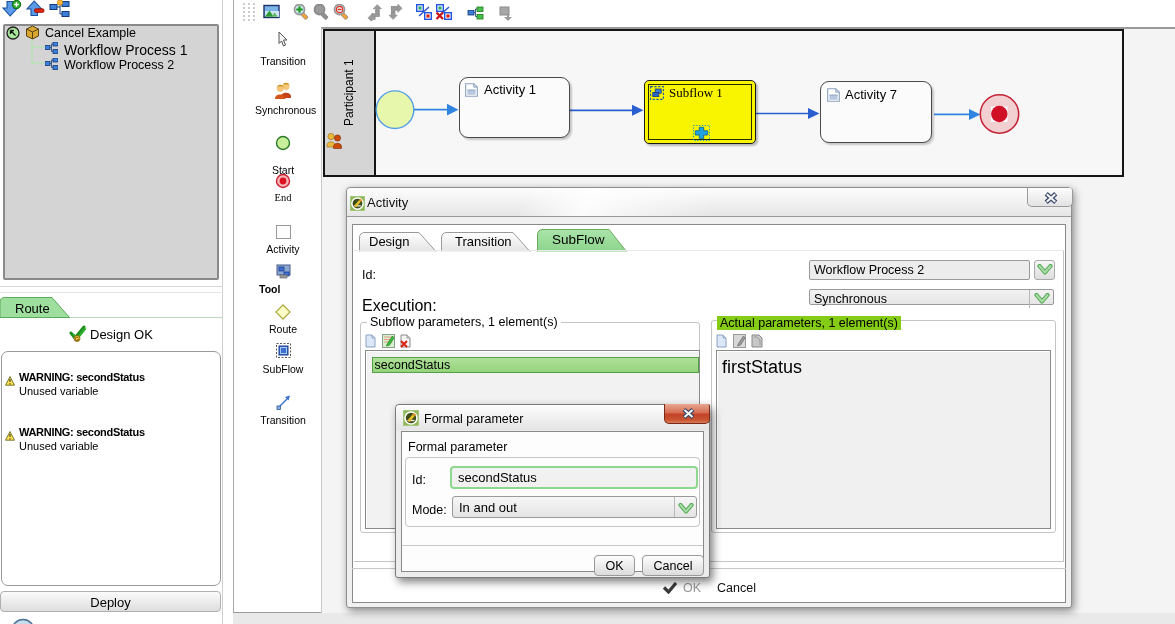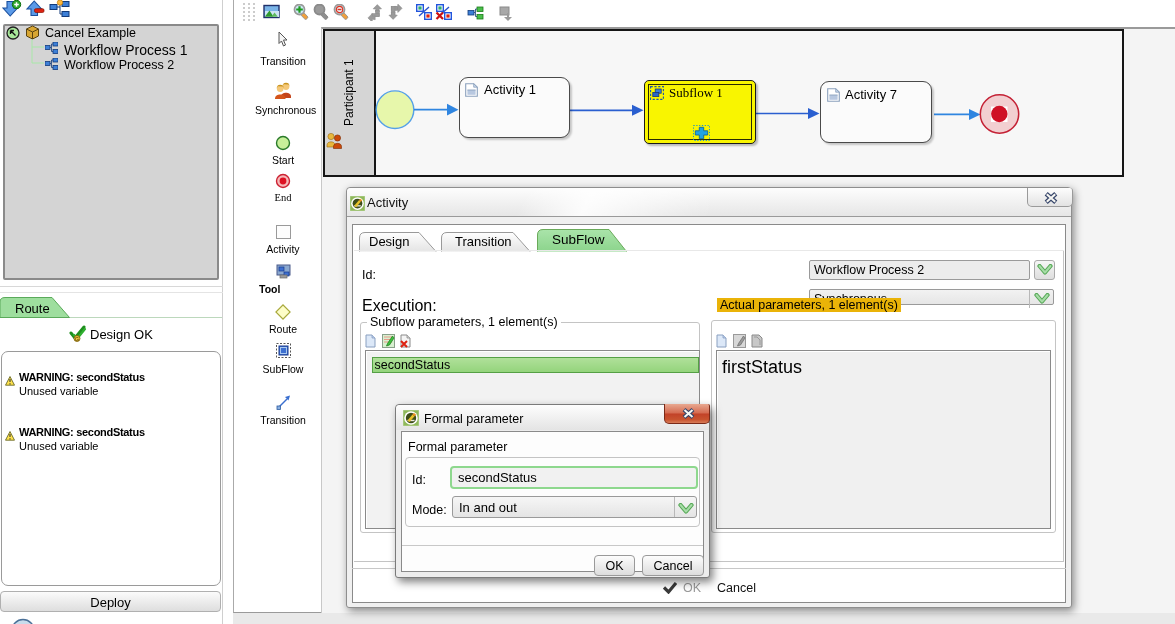--- a/index.html
+++ b/index.html
@@ -195,21 +195,21 @@
   <path d="M7 14.5 C7 9.5 17 9.5 17 14.5 L17 16 L7 16 Z" fill="#c4441a"></path>
   <circle cx="6.2" cy="6.6" r="3.4" fill="#f4c878"></circle>
   <path d="M2.8 6.2 A3.4 3.4 0 0 1 9.6 6 L8.7 4.6 L3.8 4.2 Z" fill="#c89420"></path>
   <path d="M1 16.5 C1 11 11.5 11 11.5 16.5 L11.5 17 L1 17 Z" fill="#d4541a"></path>
 </svg>
 <div class="lbl" style="left:255px;top:104px;width:56px;text-align:center;">Synchronous</div>
 
 <svg class="abs" style="left:275px;top:135px;" width="16" height="16" viewBox="0 0 16 16">
   <circle cx="8" cy="8" r="6.5" fill="#c8f09a" stroke="#2a7a2a" stroke-width="1.4"></circle>
 </svg>
-<div class="lbl" style="left:259px;top:154px;width:48px;text-align:center;">Start</div>
+<div class="lbl" style="left:259px;top:164px;width:48px;text-align:center;">Start</div>
 
 <svg class="abs" style="left:275px;top:173px;" width="16" height="16" viewBox="0 0 16 16">
   <circle cx="8" cy="8" r="6.5" fill="#f6b8b8" stroke="#cc2233" stroke-width="1.4"></circle>
   <circle cx="8" cy="8" r="3.4" fill="#dd1122"></circle>
 </svg>
 <div class="lbl" style="left:259px;top:192px;width:48px;text-align:center;font-family:Liberation Serif, serif;">End</div>
 
 <svg class="abs" style="left:276px;top:225px;" width="15" height="14" viewBox="0 0 15 14">
   <rect x="0.5" y="0.5" width="14" height="13" fill="#fdfdfd" stroke="#9a9a9a"></rect>
 </svg>
@@ -389,21 +389,21 @@
   <g transform="translate(35,0)">
    <path d="M1 1 L7 1 L10 4 L10 13 L1 13 Z" fill="#f4f4f4" stroke="#8a8a8a"></path>
    <path d="M7 1 L7 4 L10 4" fill="#d8d8d8" stroke="#8a8a8a" stroke-width="0.8"></path>
    <path d="M1 7 L7 13 M7 7 L1 13" stroke="#dd2211" stroke-width="2"></path>
   </g>
 </svg>
 <div class="abs" style="left:365px;top:350px;width:335px;height:179px;background:#f2f2f2;border:1px solid #8a8a8a;box-shadow:inset 1px 1px 0 #fff;"></div>
 <div class="abs" style="left:371.5px;top:356.5px;width:327px;height:16.5px;background:linear-gradient(#b0e09a,#94d47c);border:1px solid #55a045;font-size:12.5px;padding:0.5px 2px;">secondStatus</div>
 
 <div class="abs" style="left:711px;top:320px;width:345px;height:213px;border:1px solid #c4c4c4;border-radius:3px;"></div>
-<div class="abs" style="left:717px;top:298px;background:#eab308;padding:0 3px;font-size:12.5px;">Actual parameters, 1 element(s)</div>
+<div class="abs" style="left:717px;top:316px;background:#84cc16;padding:0 3px;font-size:12.5px;">Actual parameters, 1 element(s)</div>
 <svg class="abs" style="left:716px;top:334px;" width="48" height="14" viewBox="0 0 48 14">
   <g>
    <path d="M1 1 L7 1 L10 4 L10 13 L1 13 Z" fill="#dce8f8" stroke="#8aa0c0"></path>
    <path d="M7 1 L7 4 L10 4" fill="#b8ccec" stroke="#8aa0c0" stroke-width="0.8"></path>
   </g>
   <g transform="translate(17,0)">
    <rect x="0.5" y="0.5" width="12" height="13" fill="#d8d8d8" stroke="#9a9a9a"></rect>
    <path d="M10.5 2 L5.5 9.5 L4.5 12 L7.5 11 L12 4 Z" fill="#9a9a9a" stroke="#6a6a6a" stroke-width="0.7"></path>
   </g>
   <g transform="translate(35,0)">

